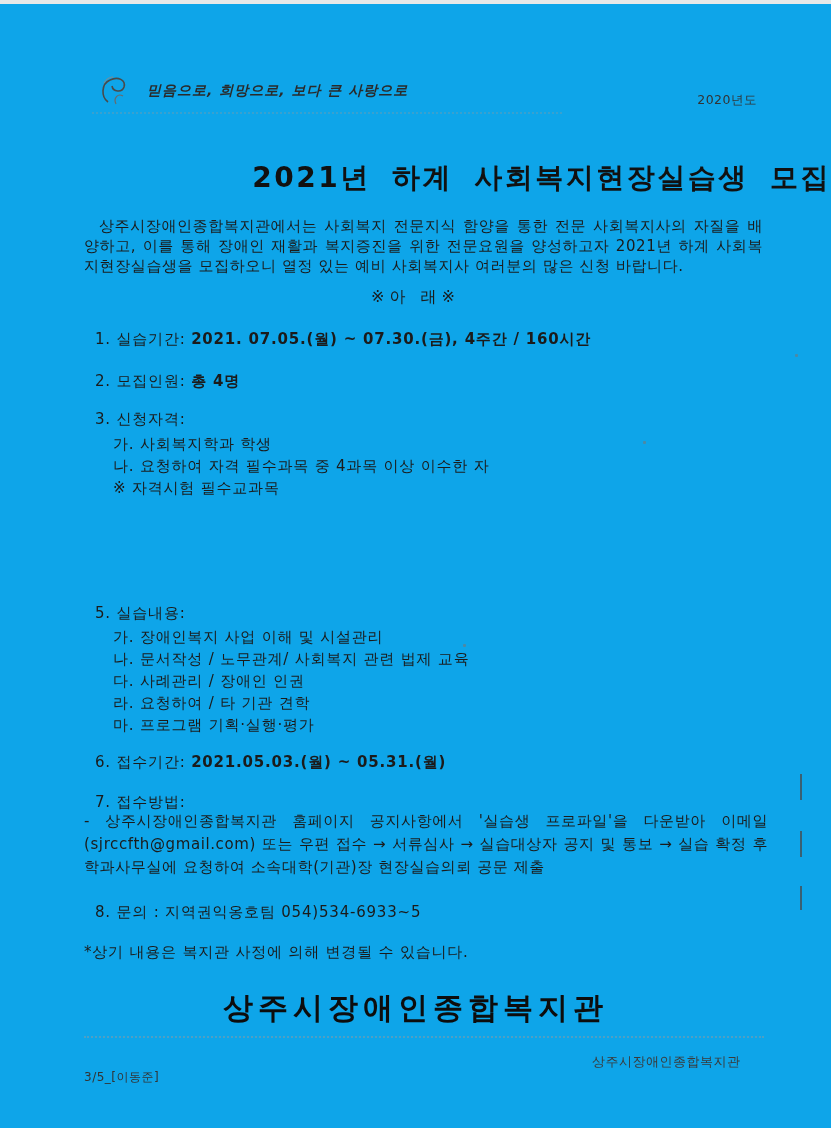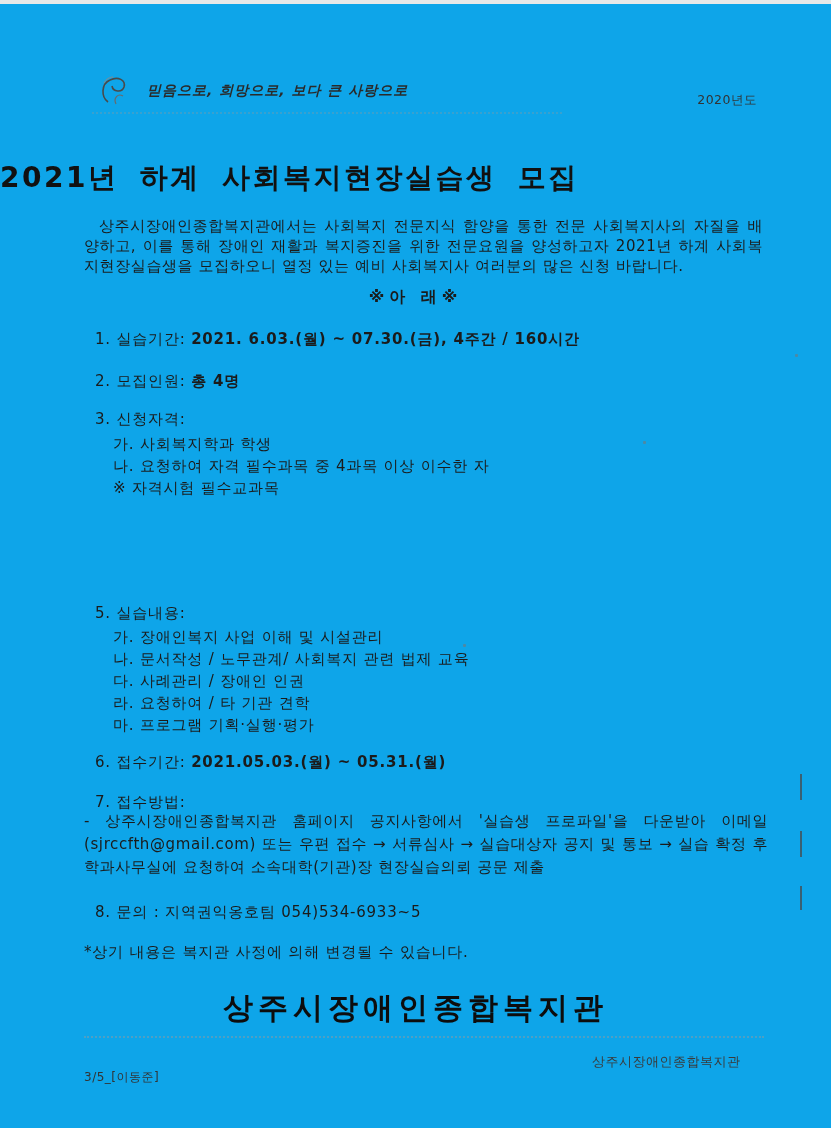--- a/index.html
+++ b/index.html
@@ -10,22 +10,22 @@
     background:#0ea5e9;
     font-family:"DejaVu Sans",sans-serif;
     color:#1b1b1b;
     overflow:hidden;
   }
   .line{position:absolute;font-size:15px;letter-spacing:0.8px;white-space:nowrap;}
   .line .val{font-weight:bold;}
   .para{position:absolute;font-size:15px;line-height:20px;letter-spacing:0.6px;text-align:justify;}
   .slogan{position:absolute;left:147px;top:78px;font-size:14px;font-style:italic;font-weight:bold;letter-spacing:1px;color:#2a2a2a;white-space:nowrap;}
   .year{position:absolute;right:74px;top:88px;font-size:12.5px;color:#333;letter-spacing:0.5px;}
-  .title{position:absolute;left:0;top:136px;width:100%;text-align:left;font-size:28px;font-weight:bold;letter-spacing:2.5px;word-spacing:9px;color:#111;white-space:nowrap;}
-  .below-marker{position:absolute;left:0;top:283px;width:100%;text-align:center;font-size:16px;font-weight:bold;letter-spacing:5px;}
+  .title{position:absolute;left:0;top:136px;width:100%;text-align:right;font-size:28px;font-weight:bold;letter-spacing:2.5px;word-spacing:9px;color:#111;white-space:nowrap;}
+  .below-marker{position:absolute;left:0;top:283px;width:100%;text-align:center;font-size:16px;font-weight:normal;letter-spacing:5px;}
   .sub{position:absolute;font-size:15px;letter-spacing:0.8px;white-space:nowrap;}
   .org-large{position:absolute;left:0;top:984px;width:100%;text-align:center;font-size:30px;font-weight:bold;letter-spacing:5px;color:#0d0d0d;white-space:nowrap;}
   .footer-small{position:absolute;left:592px;top:1049px;font-size:13px;color:#3a3a3a;letter-spacing:0.5px;white-space:nowrap;}
   .page-code{position:absolute;left:84px;top:1065px;font-size:12px;color:#333;letter-spacing:0.5px;white-space:nowrap;}
   .noise-line{position:absolute;height:0;border-top:2px dotted #9a9a9a;opacity:0.45;}
   .noise-line.light{opacity:0.3;border-top-style:dotted;}
   .edge-mark{position:absolute;width:2px;background:#4a4a4a;opacity:0.75;}
   .dot-artifact{position:absolute;width:3px;height:3px;background:#777;opacity:0.6;border-radius:1px;}
   .logo{position:absolute;left:94px;top:66px;width:44px;height:44px;}
 </style>
@@ -46,21 +46,21 @@
   <div class="year">2020년도</div>
 
   <h1 class="title">2021년 하계 사회복지현장실습생 모집</h1>
 
   <p class="para" style="left:84px;top:197px;width:679px;text-indent:15px;">상주시장애인종합복지관에서는 사회복지 전문지식 함양을 통한 전문 사회복지사의 자질을 배양하고, 이를 통해 장애인 재활과 복지증진을 위한 전문요원을 양성하고자 2021년 하계 사회복지현장실습생을 모집하오니 열정 있는 예비 사회복지사 여러분의 많은 신청 바랍니다.</p>
 
   <div class="below-marker">※아  래※</div>
 
   <div class="line" style="left:95px;top:326px;">
     <span>1. 실습기간:</span>
-    <span class="val">2021. 6.03.(월) ~ 07.30.(금), 4주간 / 160시간</span>
+    <span class="val">2021. 07.05.(월) ~ 07.30.(금), 4주간 / 160시간</span>
   </div>
 
   <div class="line" style="left:95px;top:368px;">
     <span>2. 모집인원:</span>
     <span class="val">총 4명</span>
   </div>
 
   <div class="line" style="left:95px;top:406px;">
     <span>3. 신청자격:</span>
   </div>

